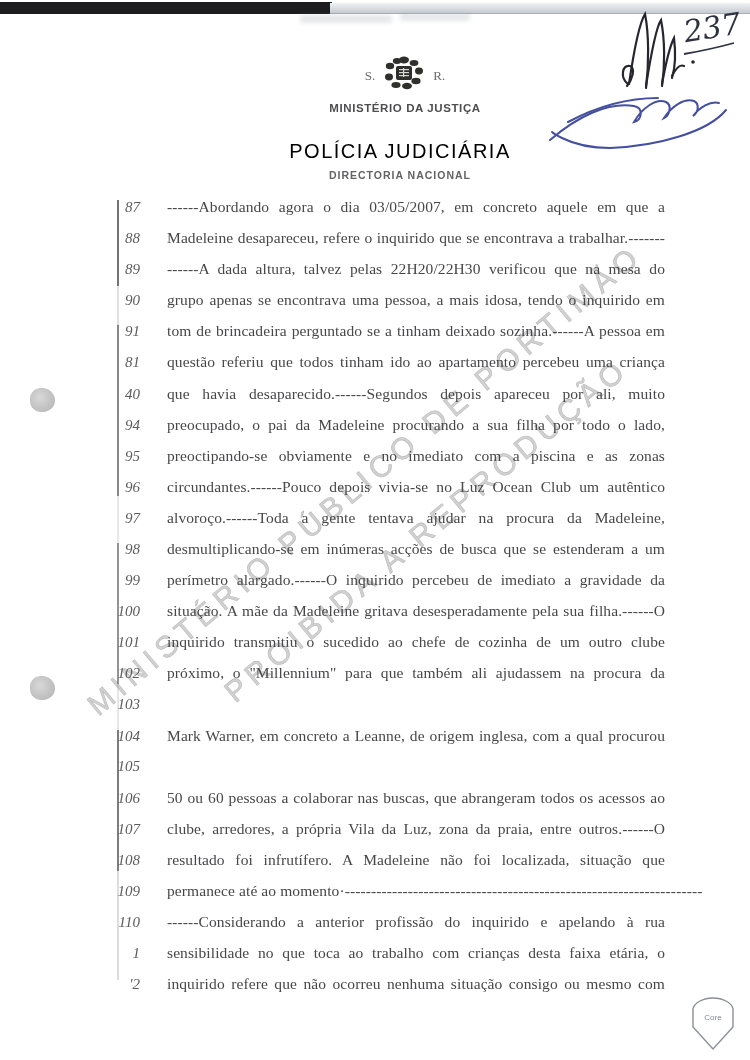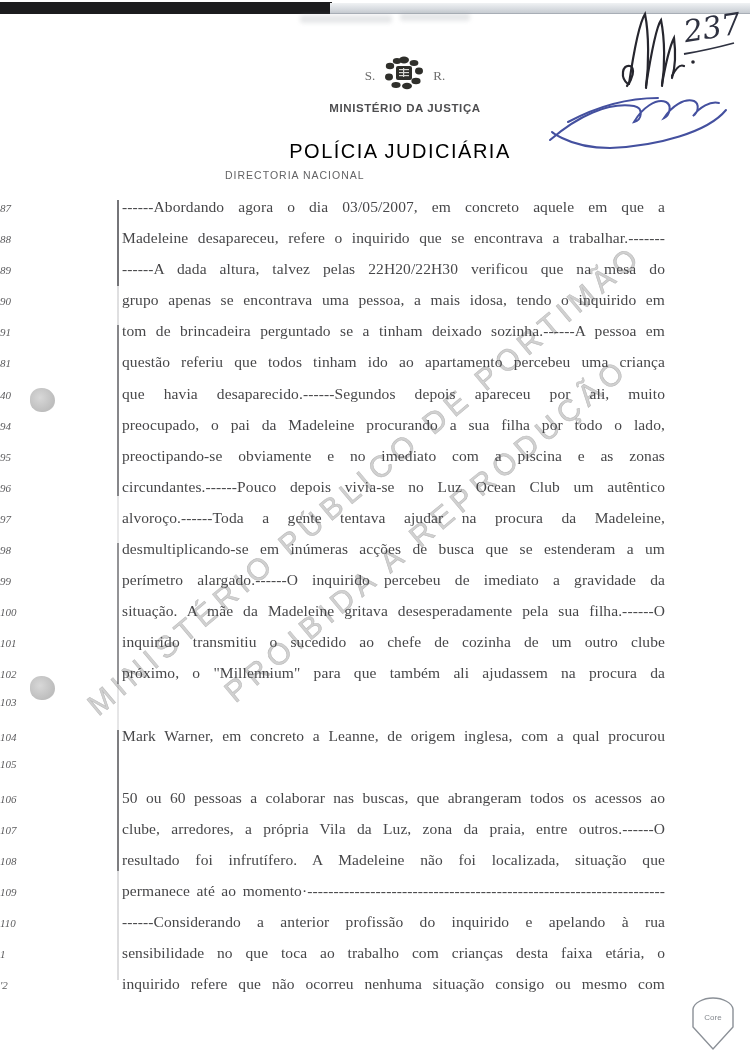--- a/index.html
+++ b/index.html
@@ -19,22 +19,22 @@
   
   .sr-row{position:absolute;left:330px;top:55px;width:150px;height:42px;
     display:flex;align-items:center;justify-content:center;gap:9px;}
   .sr-letter{font-size:13px;color:#6d6d6d;}
   .ministry{position:absolute;left:275px;top:102px;width:260px;text-align:center;
     font-family:"Liberation Sans","DejaVu Sans",sans-serif;font-weight:bold;
     font-size:11.5px;letter-spacing:.6px;color:#4e4e50;}
   .pj-title{position:absolute;left:225px;top:140px;width:350px;text-align:center;
     font-family:"Liberation Sans","DejaVu Sans",sans-serif;
     font-size:20px;letter-spacing:1.5px;color:#000000;}
-  .pj-sub{position:absolute;left:225px;top:169px;width:350px;text-align:left;
-    font-family:"Liberation Sans","DejaVu Sans",sans-serif;font-weight:normal;
+  .pj-sub{position:absolute;left:225px;top:169px;width:350px;text-align:center;
+    font-family:"Liberation Sans","DejaVu Sans",sans-serif;font-weight:bold;
     font-size:10.5px;letter-spacing:1px;color:#636365;}
 
   
   .pagenum-wrap{position:absolute;left:676px;top:6px;width:70px;height:50px;}
   .sig-dark{position:absolute;left:598px;top:6px;}
   .sig-blue{position:absolute;left:538px;top:88px;}
 
   
   .watermark{position:absolute;left:30px;top:390px;width:720px;height:240px;
     transform:rotate(-40deg);transform-origin:50% 50%;
@@ -53,23 +53,23 @@
 
   
   .margin-rule{position:absolute;left:117px;top:200px;width:2px;height:780px;
     background:linear-gradient(to bottom,
       rgba(70,70,75,.75) 0 11%,rgba(130,130,135,.25) 11% 16%,
       rgba(70,70,75,.65) 16% 38%,rgba(140,140,145,.2) 38% 44%,
       rgba(75,75,80,.6) 44% 62%,rgba(140,140,145,.22) 62% 68%,
       rgba(70,70,75,.7) 68% 86%,rgba(140,140,145,.3) 86% 100%);}
   .body-lines{position:absolute;left:0;top:198px;width:750px;}
   .line-row{position:relative;height:31.1px;display:flex;align-items:baseline;}
-  .line-num{display:inline-block;width:112px;flex:0 0 112px;
-    font-style:italic;font-size:11px;color:#5c5c5e;}
-  .line-text{flex:1;margin-left:10px;margin-right:85px;
+  .line-num{display:inline-block;width:112px;text-align:right;flex:0 0 112px;
+    font-style:italic;font-size:15px;color:#5c5c5e;padding-left:28px;}
+  .line-text{flex:1;margin-left:27px;margin-right:85px;
     font-size:15.5px;color:#474749;letter-spacing:.1px;
     white-space:nowrap;text-align:justify;text-align-last:justify;}
 
   
   .corner-badge{position:absolute;left:687px;top:995px;}
 </style>
 </head>
 <body>
 
 <div id="page">

